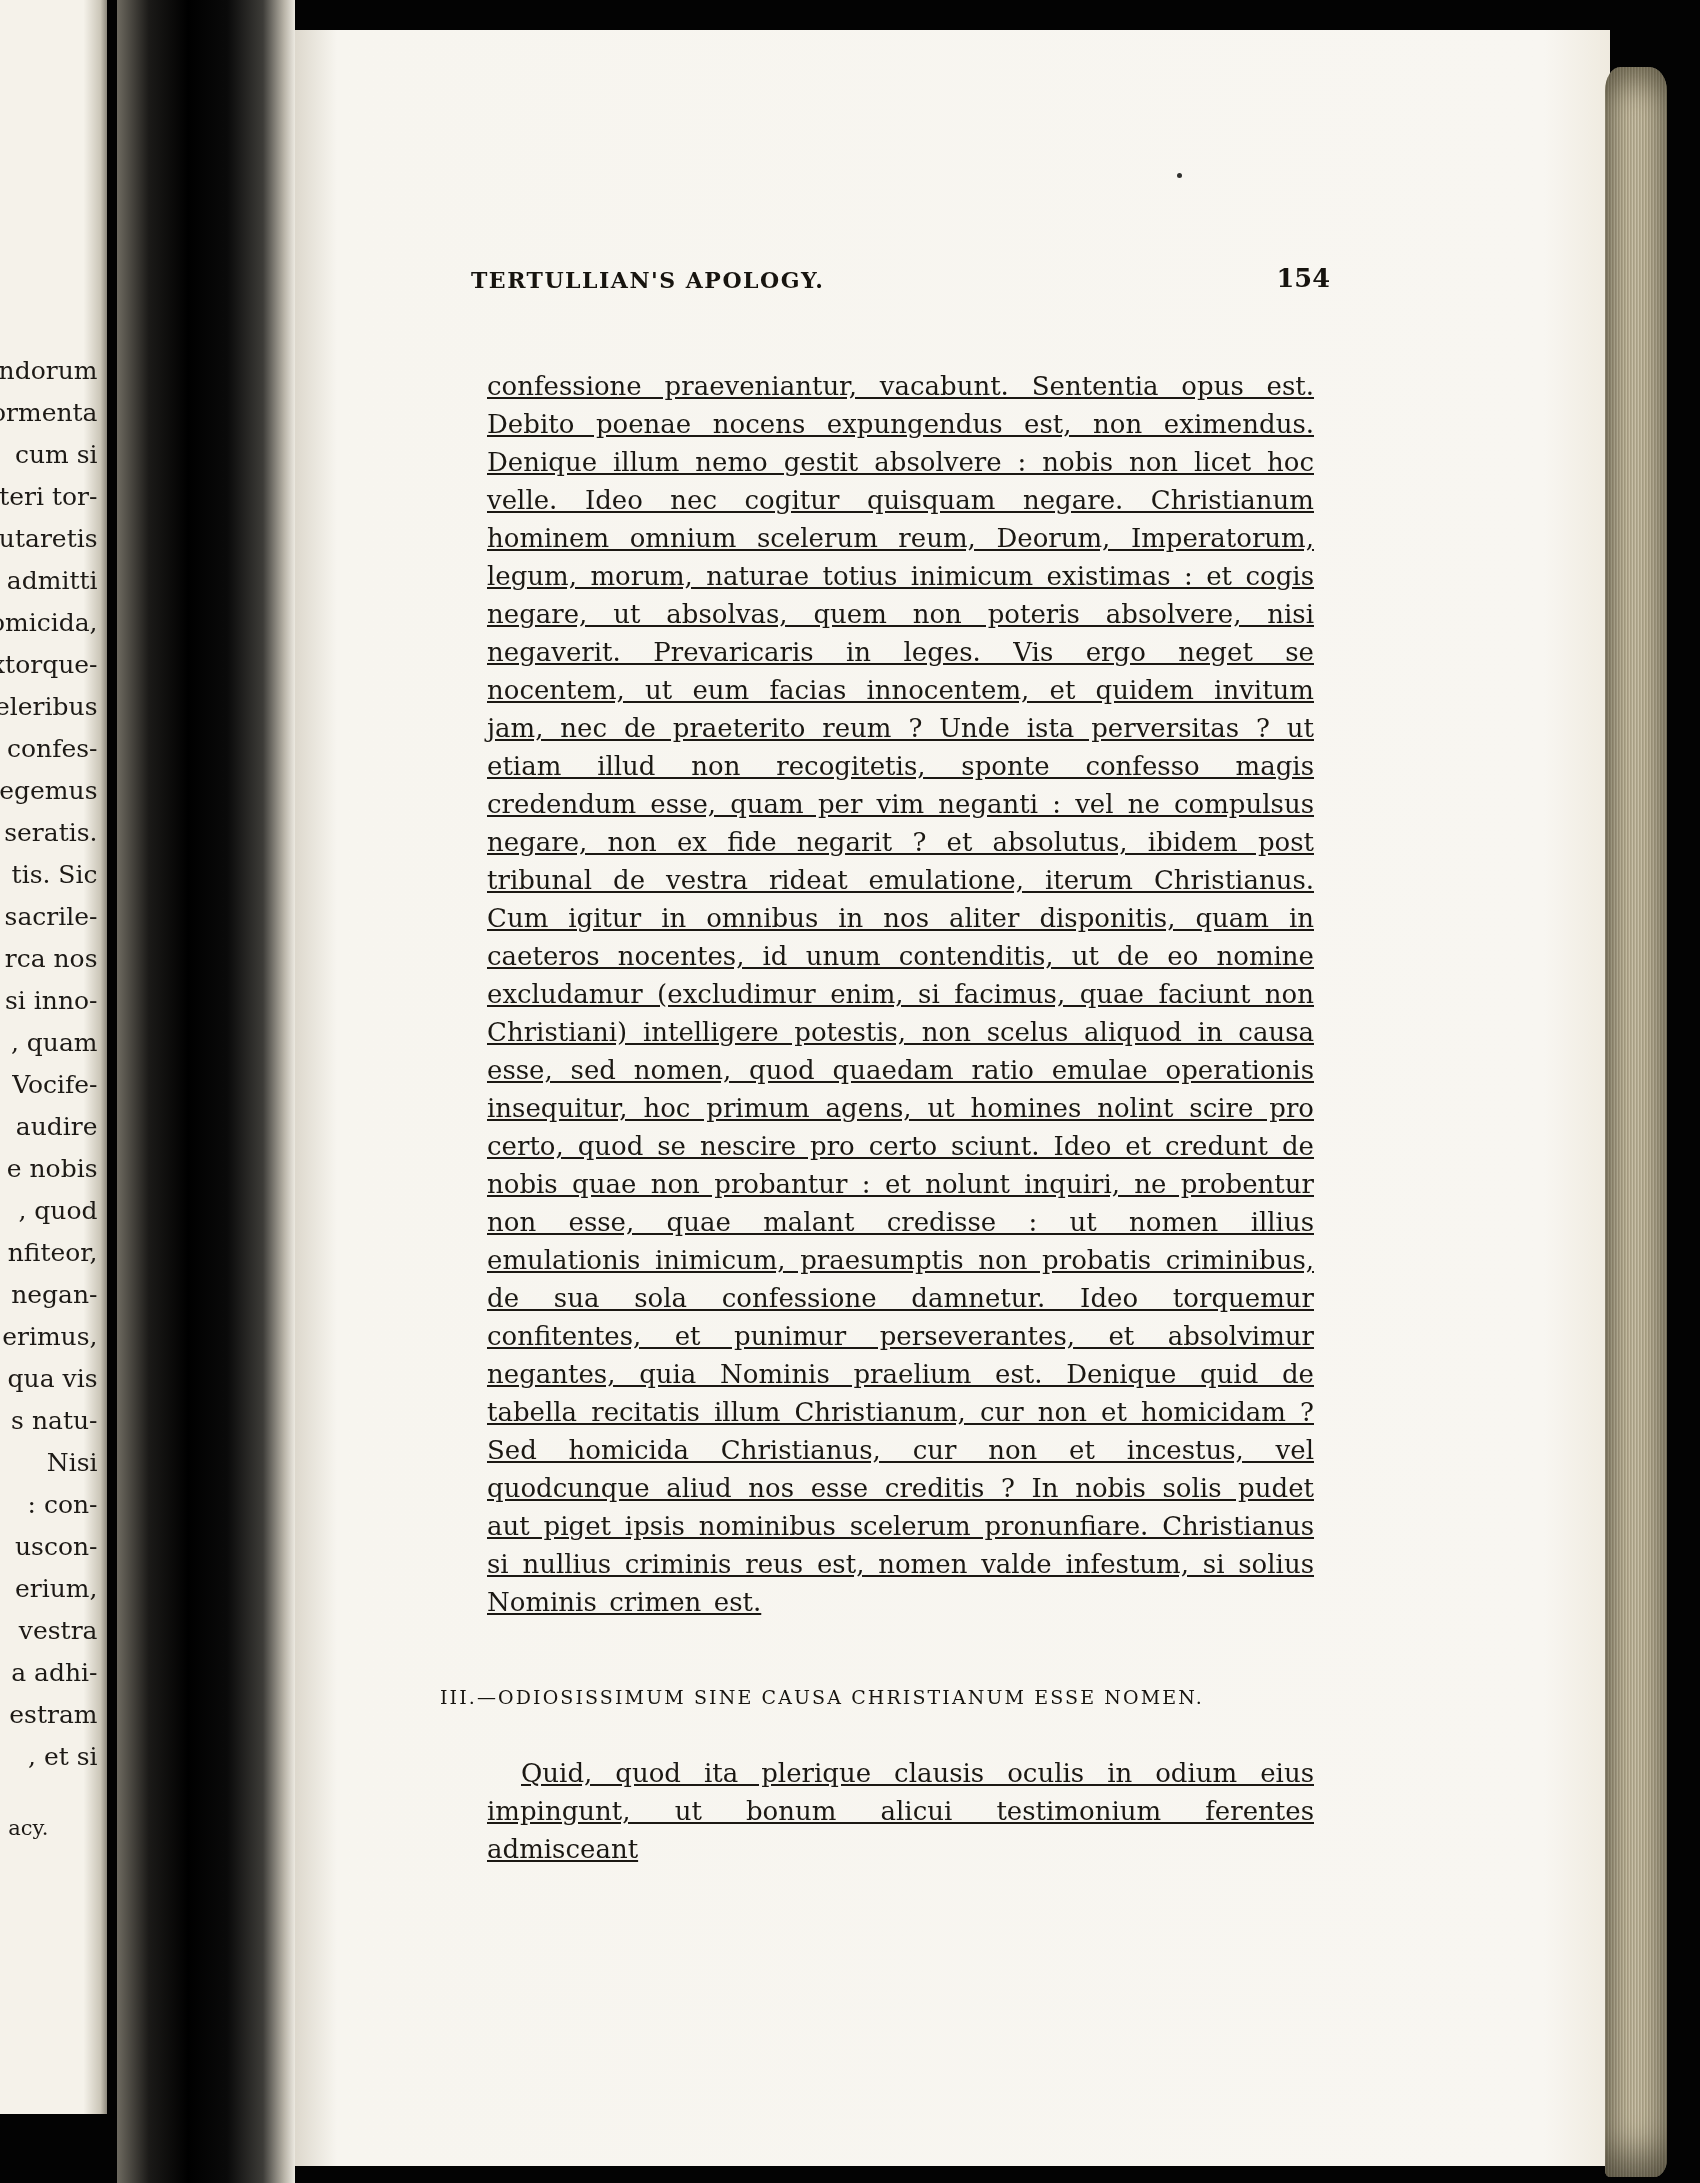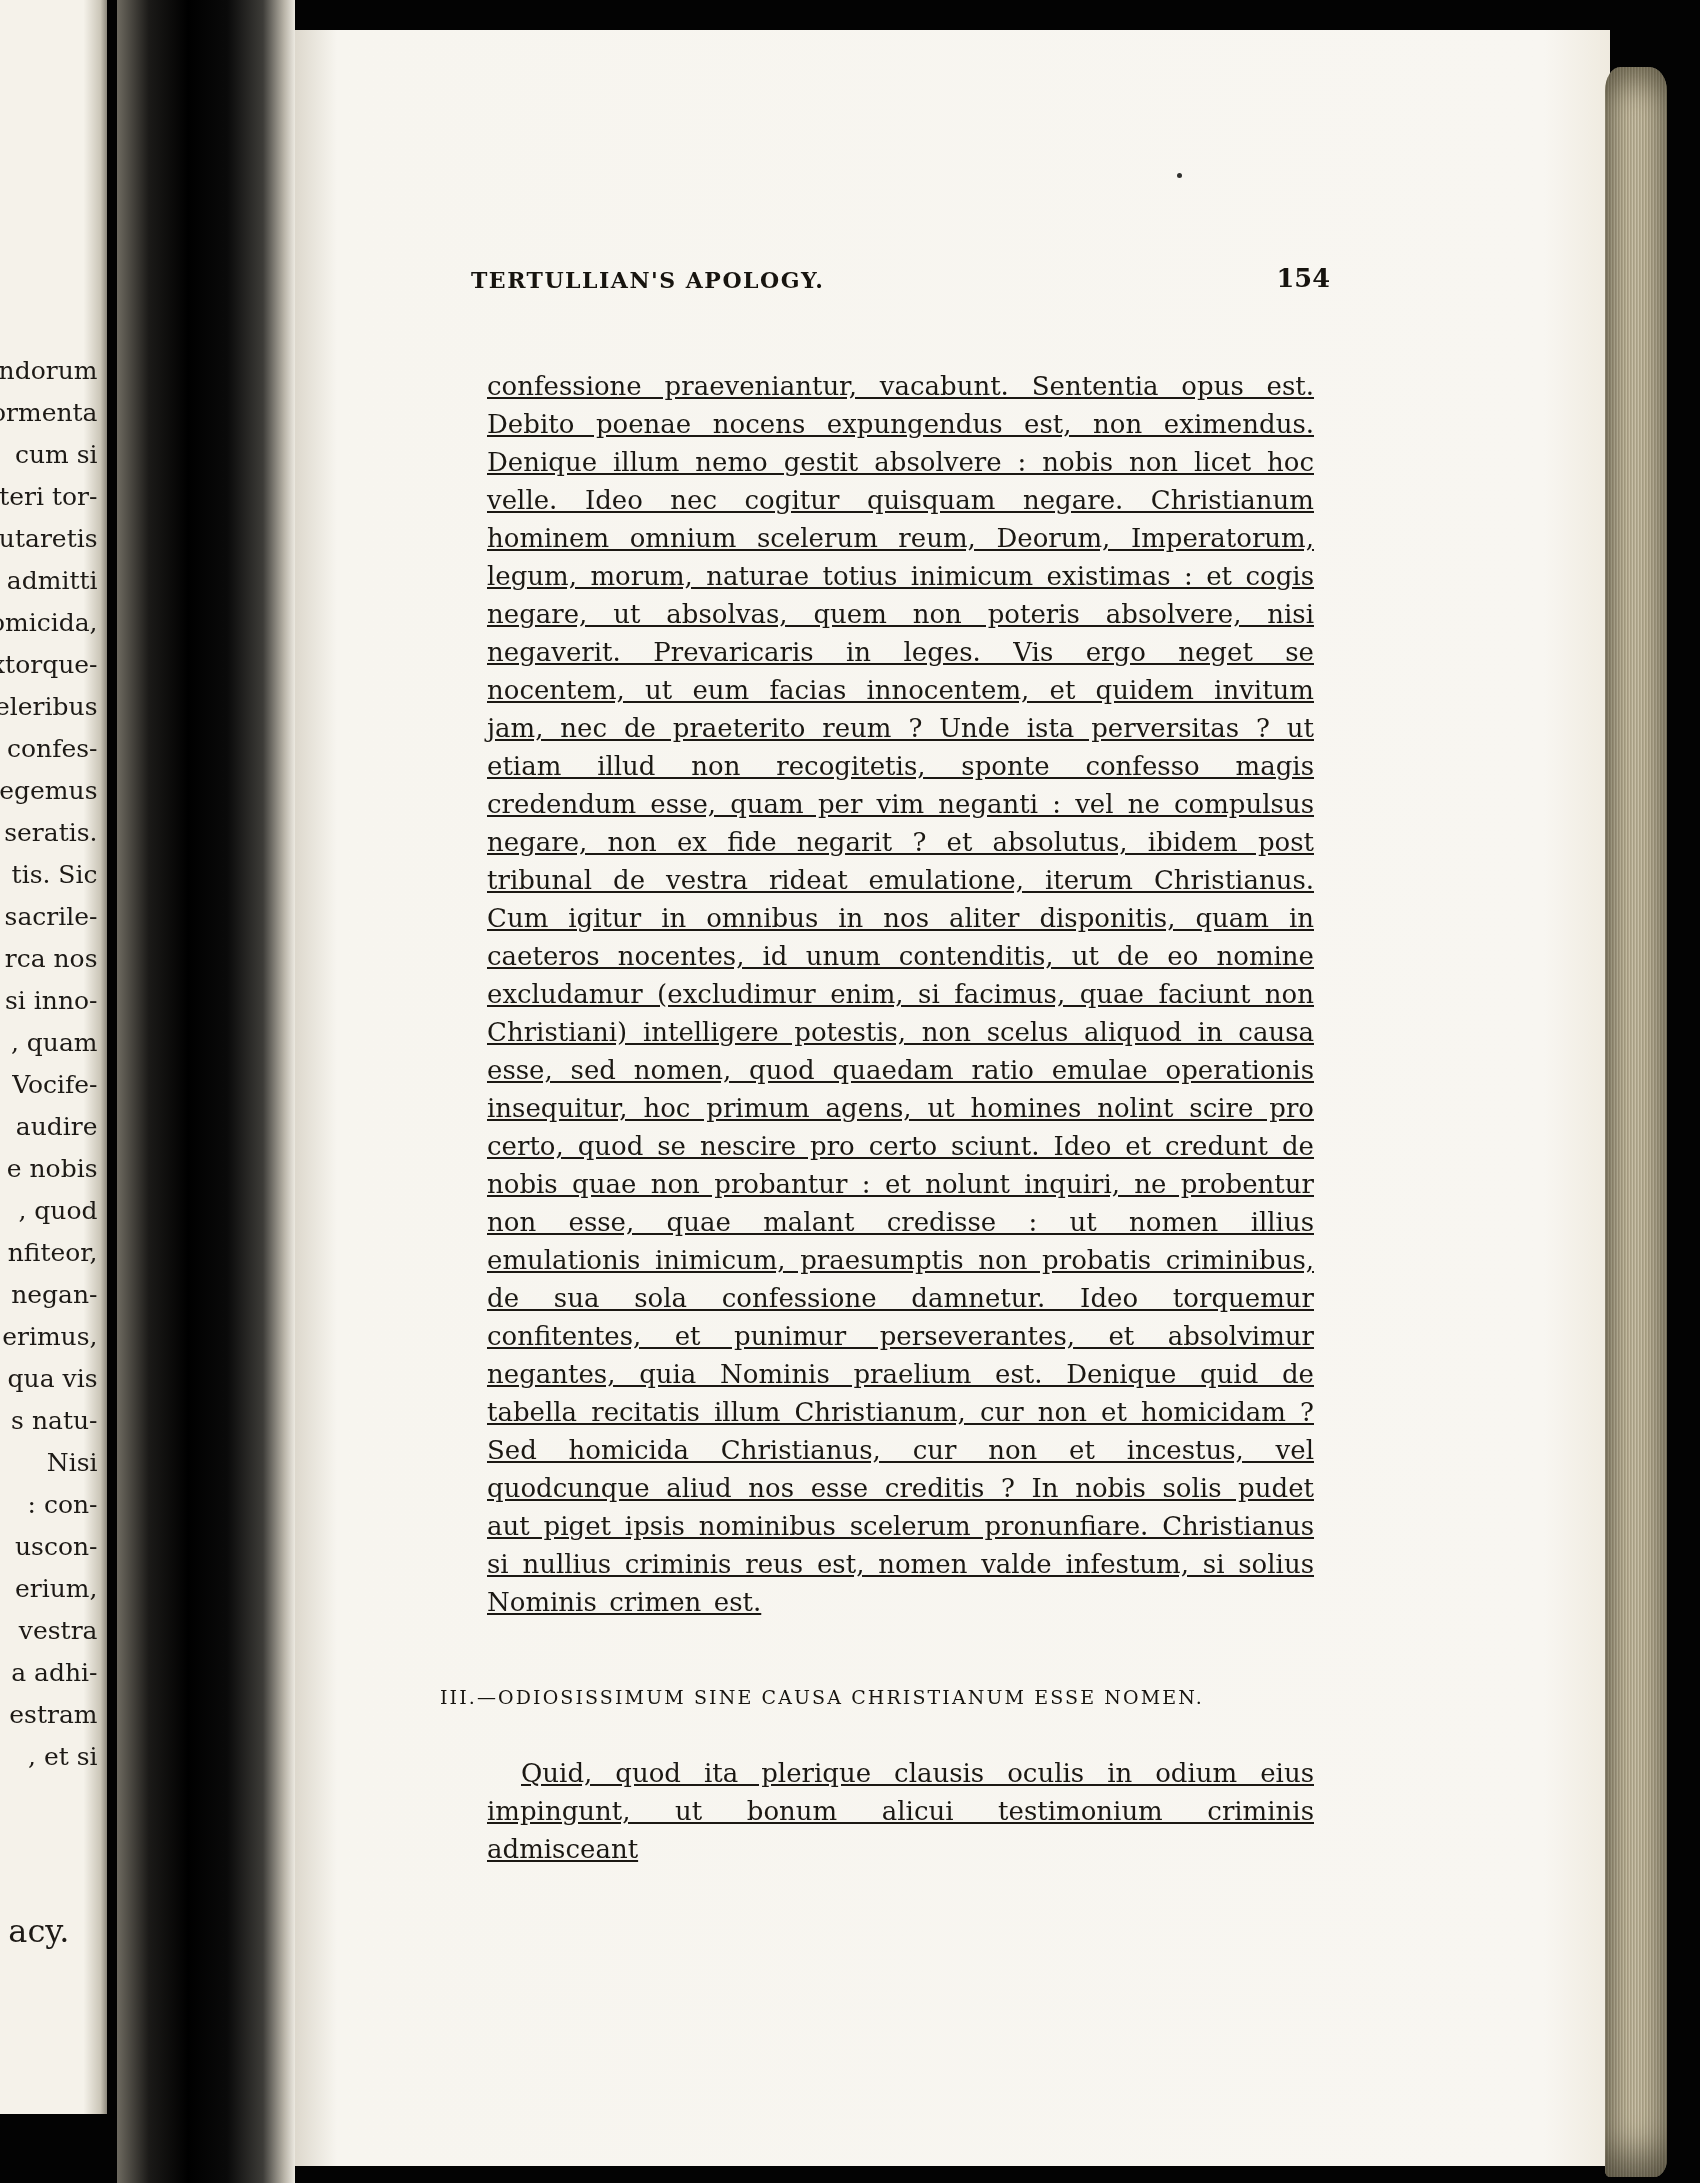--- a/index.html
+++ b/index.html
@@ -4,21 +4,21 @@
 <style>
   html,body{margin:0;padding:0;background:#000;}
   .scene{position:relative;width:1700px;height:2183px;background:#030303;overflow:hidden;
          font-family:"DejaVu Serif","Liberation Serif",serif;}
 
   
   .left-page{position:absolute;left:0;top:0;width:107px;height:2114px;
              background:linear-gradient(90deg,#f5f2ea 0%,#f5f2ea 78%,#cac5b7 94%,#8d887c 100%);}
   .left-fragments{position:absolute;top:350px;right:9.5px;text-align:right;
                   font-size:25px;line-height:42px;color:#1d1a16;white-space:pre-line;}
-  .left-footnote{position:absolute;top:1912px;left:8.3px;font-size:32px;color:#1d1a16;}
+  .left-footnote{position:absolute;top:1816px;left:8.3px;font-size:21px;color:#1d1a16;}
 
   
   .gutter{position:absolute;left:117px;top:0;width:178px;height:2183px;
           background:linear-gradient(90deg,#6e6a60 0%,#1b1a18 18%,#000 40%,#0a0a0a 62%,
                      #3d3c38 82%,#b9b4a8 94%,#ece9e1 100%);}
 
   
   .main-page{position:absolute;left:295px;top:30px;width:1315px;height:2136px;
              background:linear-gradient(90deg,#ddd8cd 0px,#f7f5ef 42px,#f8f6f1 1249px,#efeadf 1315px);}
 
@@ -91,21 +91,21 @@
   <div class="main-page">
 
     <div class="page-header">
       <span class="running-title">TERTULLIAN'S APOLOGY.</span>
       <span class="page-number">154</span>
     </div>
 
     <div class="text-block">
       <p class="para">confessione praeveniantur, vacabunt. Sententia opus est. Debito poenae nocens expungendus est, non eximendus. Denique illum nemo gestit absolvere : nobis non licet hoc velle. Ideo nec cogitur quisquam negare. Christianum hominem omnium scelerum reum, Deorum, Imperatorum, legum, morum, naturae totius inimicum existimas : et cogis negare, ut absolvas, quem non poteris absolvere, nisi negaverit. Prevaricaris in leges. Vis ergo neget se nocentem, ut eum facias innocentem, et quidem invitum jam, nec de praeterito reum ? Unde ista perversitas ? ut etiam illud non recogitetis, sponte confesso magis credendum esse, quam per vim neganti : vel ne compulsus negare, non ex fide negarit ? et absolutus, ibidem post tribunal de vestra rideat emulatione, iterum Christianus. Cum igitur in omnibus in nos aliter disponitis, quam in caeteros nocentes, id unum contenditis, ut de eo nomine excludamur (excludimur enim, si facimus, quae faciunt non Christiani) intelligere potestis, non scelus aliquod in causa esse, sed nomen, quod quaedam ratio emulae operationis insequitur, hoc primum agens, ut homines nolint scire pro certo, quod se nescire pro certo sciunt. Ideo et credunt de nobis quae non probantur : et nolunt inquiri, ne probentur non esse, quae malant credisse : ut nomen illius emulationis inimicum, praesumptis non probatis criminibus, de sua sola confessione damnetur. Ideo torquemur confitentes, et punimur perseverantes, et absolvimur negantes, quia Nominis praelium est. Denique quid de tabella recitatis illum Christianum, cur non et homicidam ? Sed homicida Christianus, cur non et incestus, vel quodcunque aliud nos esse creditis ? In nobis solis pudet aut piget ipsis nominibus scelerum pronunfiare. Christianus si nullius criminis reus est, nomen valde infestum, si solius Nominis crimen est.</p>
       <h3 class="section-heading">III.—ODIOSISSIMUM SINE CAUSA CHRISTIANUM ESSE NOMEN.</h3>
-      <p class="para para-indent">Quid, quod ita plerique clausis oculis in odium eius impingunt, ut bonum alicui testimonium criminis admisceant</p>
+      <p class="para para-indent">Quid, quod ita plerique clausis oculis in odium eius impingunt, ut bonum alicui testimonium ferentes admisceant</p>
     </div>
 
     <div class="speck speck-1"></div>
 
   </div>
 
   <div class="fore-edge"></div>
 
 </div>
 

